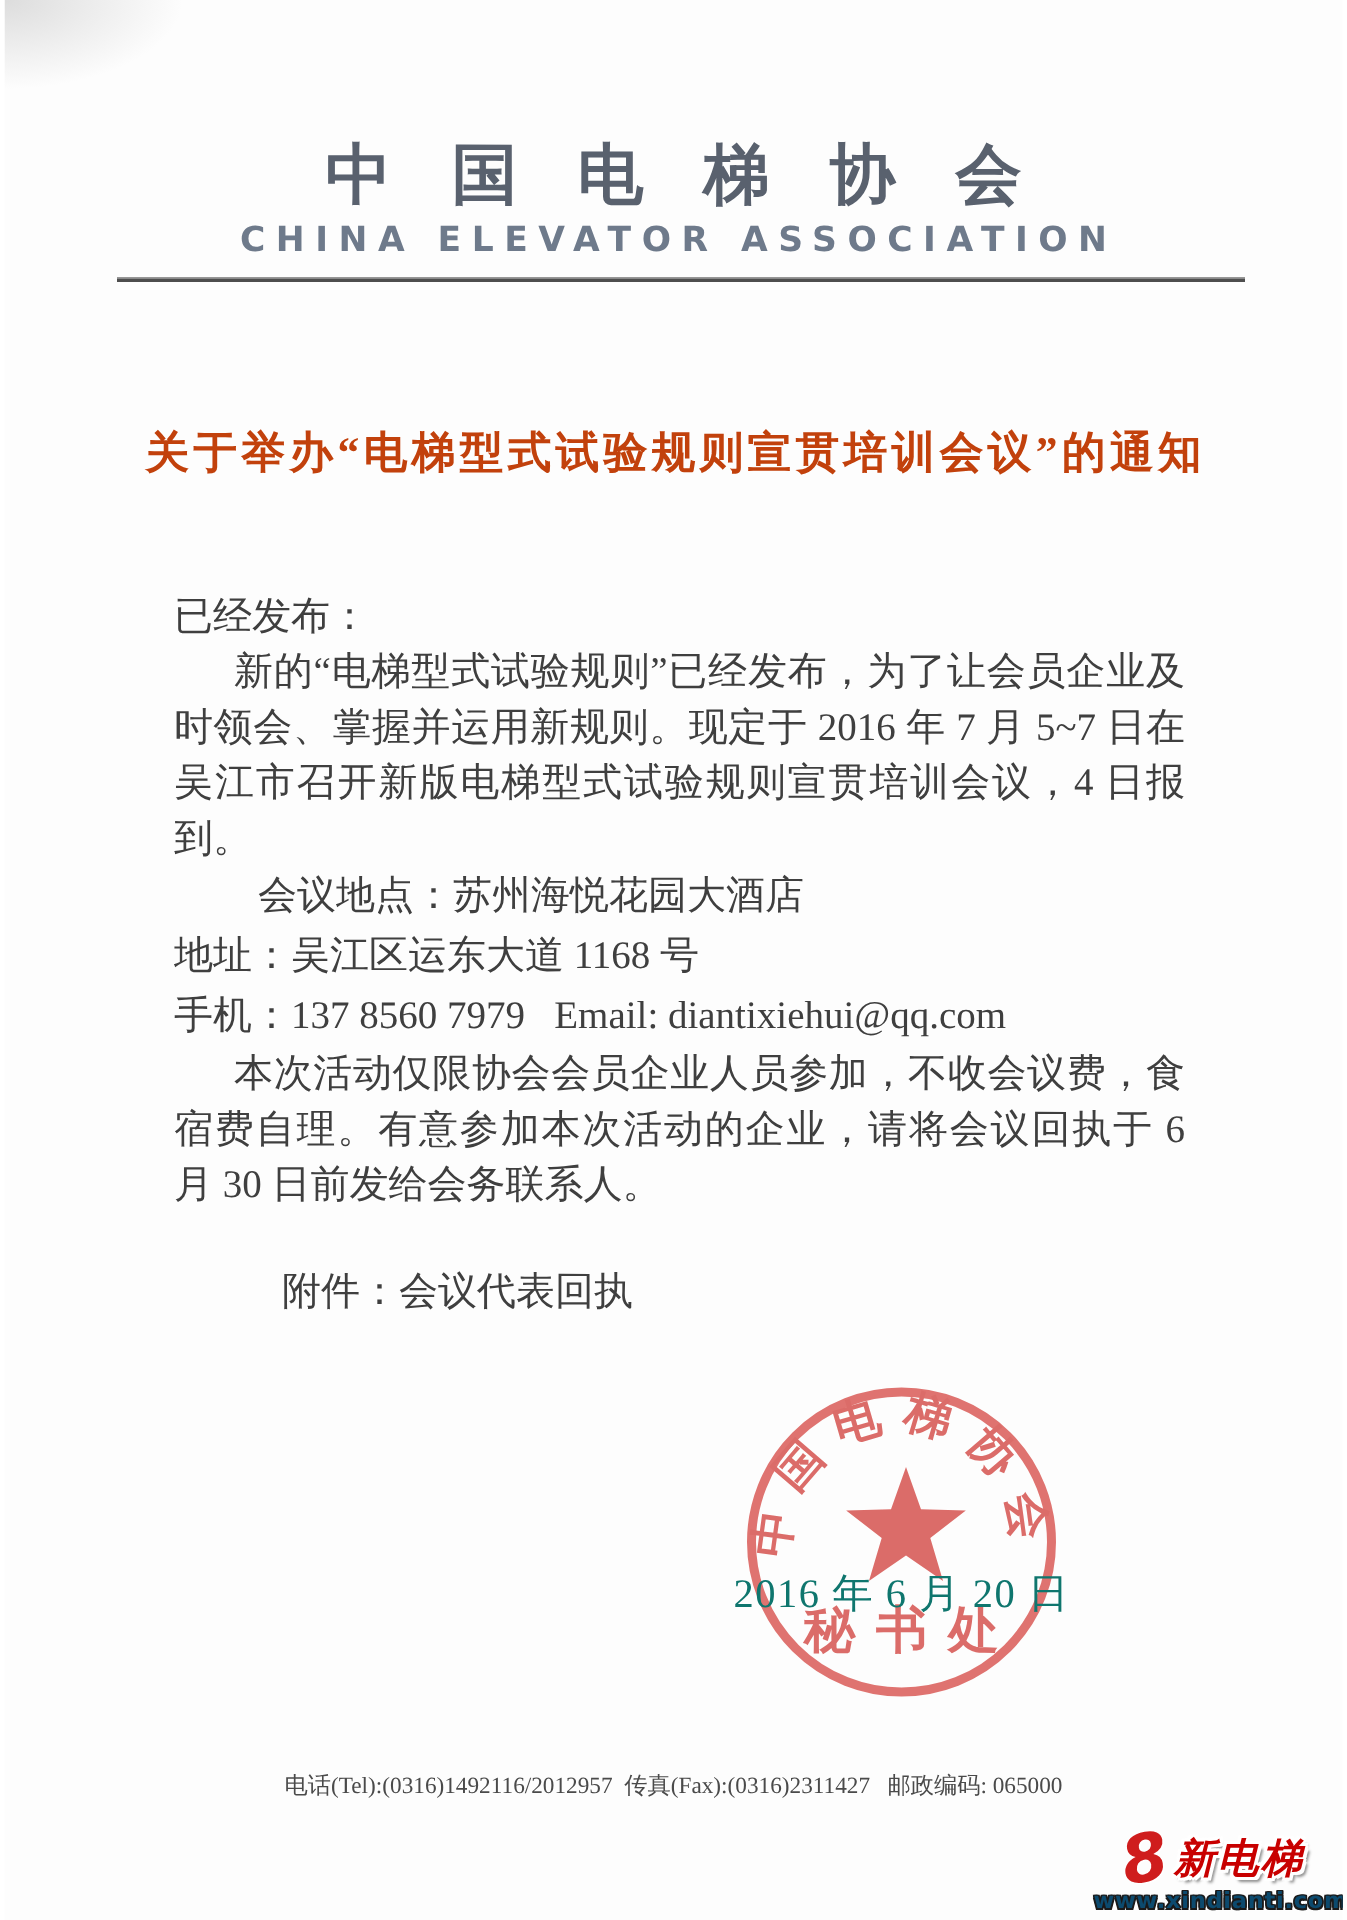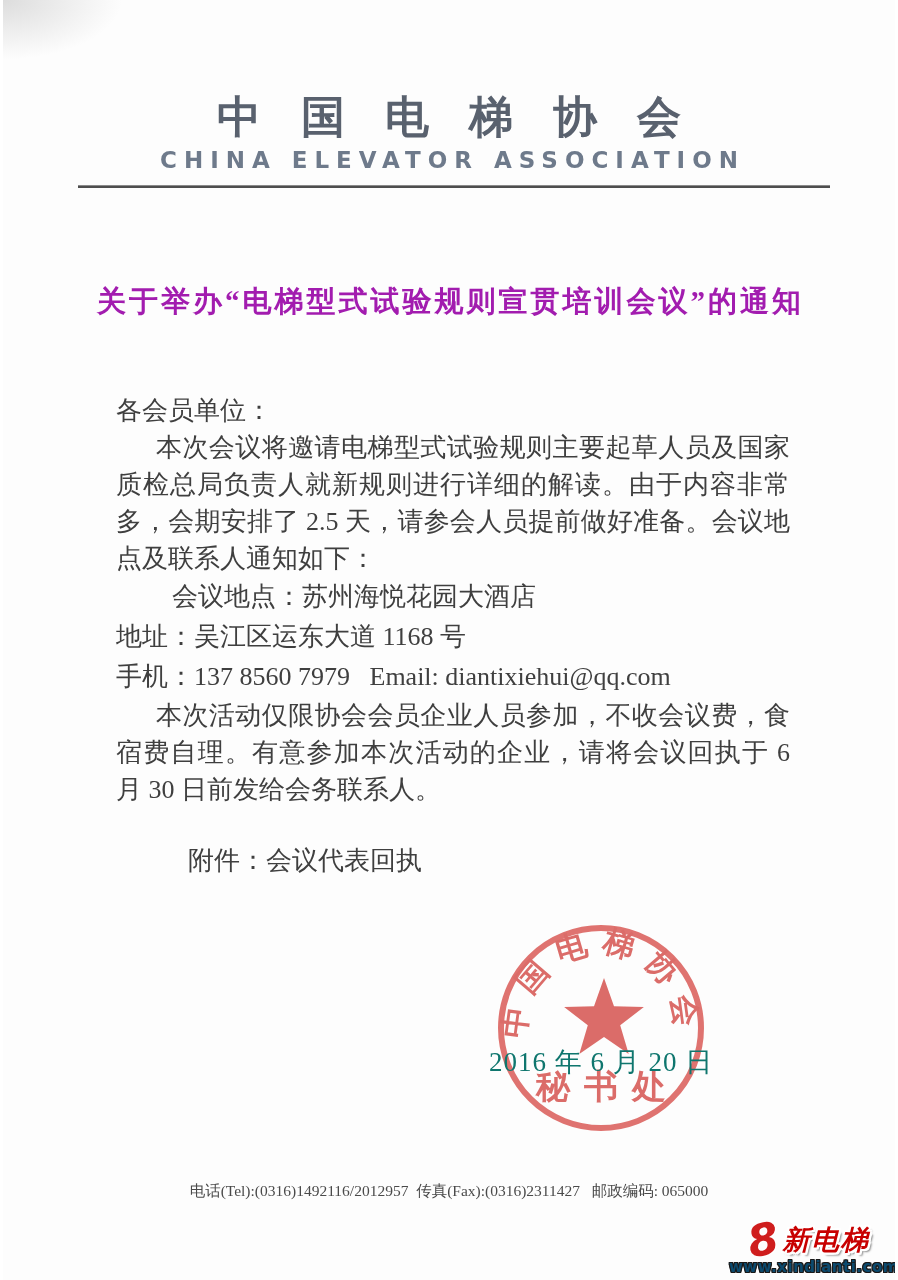--- a/index.html
+++ b/index.html
@@ -55,21 +55,21 @@
   }
 
   
   .doc-title {
     margin-top: 94px;
     text-align: center;
     font-size: 29px;
     font-weight: bold;
     letter-spacing: 3px;
     text-indent: 3px;
-    color: #a21caf;
+    color: #c2410c;
   }
 
   
   .doc-body {
     position: absolute;
     left: 113px;
     right: 105px;
     top: 392px;
     font-size: 26px;
     line-height: 37px;
@@ -179,22 +179,22 @@
 
 <div class="page">
 
   <div class="org-cn">中国电梯协会</div>
   <div class="org-en">CHINA ELEVATOR ASSOCIATION</div>
   <div class="header-rule"></div>
 
   <h1 class="doc-title">关于举办“电梯型式试验规则宣贯培训会议”的通知</h1>
 
   <div class="doc-body">
-    <p class="salutation">各会员单位：</p>
-    <p class="para">本次会议将邀请电梯型式试验规则主要起草人员及国家质检总局负责人就新规则进行详细的解读。由于内容非常多，会期安排了 2.5 天，请参会人员提前做好准备。会议地点及联系人通知如下：</p>
+    <p class="salutation">已经发布：</p>
+    <p class="para">新的“电梯型式试验规则”已经发布，为了让会员企业及时领会、掌握并运用新规则。现定于 2016 年 7 月 5~7 日在吴江市召开新版电梯型式试验规则宣贯培训会议，4 日报到。</p>
     <div class="contact-line indent-1">会议地点：苏州海悦花园大酒店</div>
     <div class="contact-line indent-2">地址：吴江区运东大道 1168 号</div>
     <div class="contact-line indent-2">手机：137 8560 7979   Email: diantixiehui@qq.com</div>
     <p class="para">本次活动仅限协会会员企业人员参加，不收会议费，食宿费自理。有意参加本次活动的企业，请将会议回执于 6 月 30 日前发给会务联系人。</p>
     <div class="attachment-line">附件：会议代表回执</div>
   </div>
 
   <svg class="stamp" viewBox="0 0 240 228" xmlns="http://www.w3.org/2000/svg">
     <circle cx="120" cy="112" r="100" fill="none" stroke="#dd615d" stroke-width="6"></circle>
     <path id="seal-arc" d="M 47.6 131.4 A 75 75 0 1 1 192.4 131.4" fill="none"></path>

